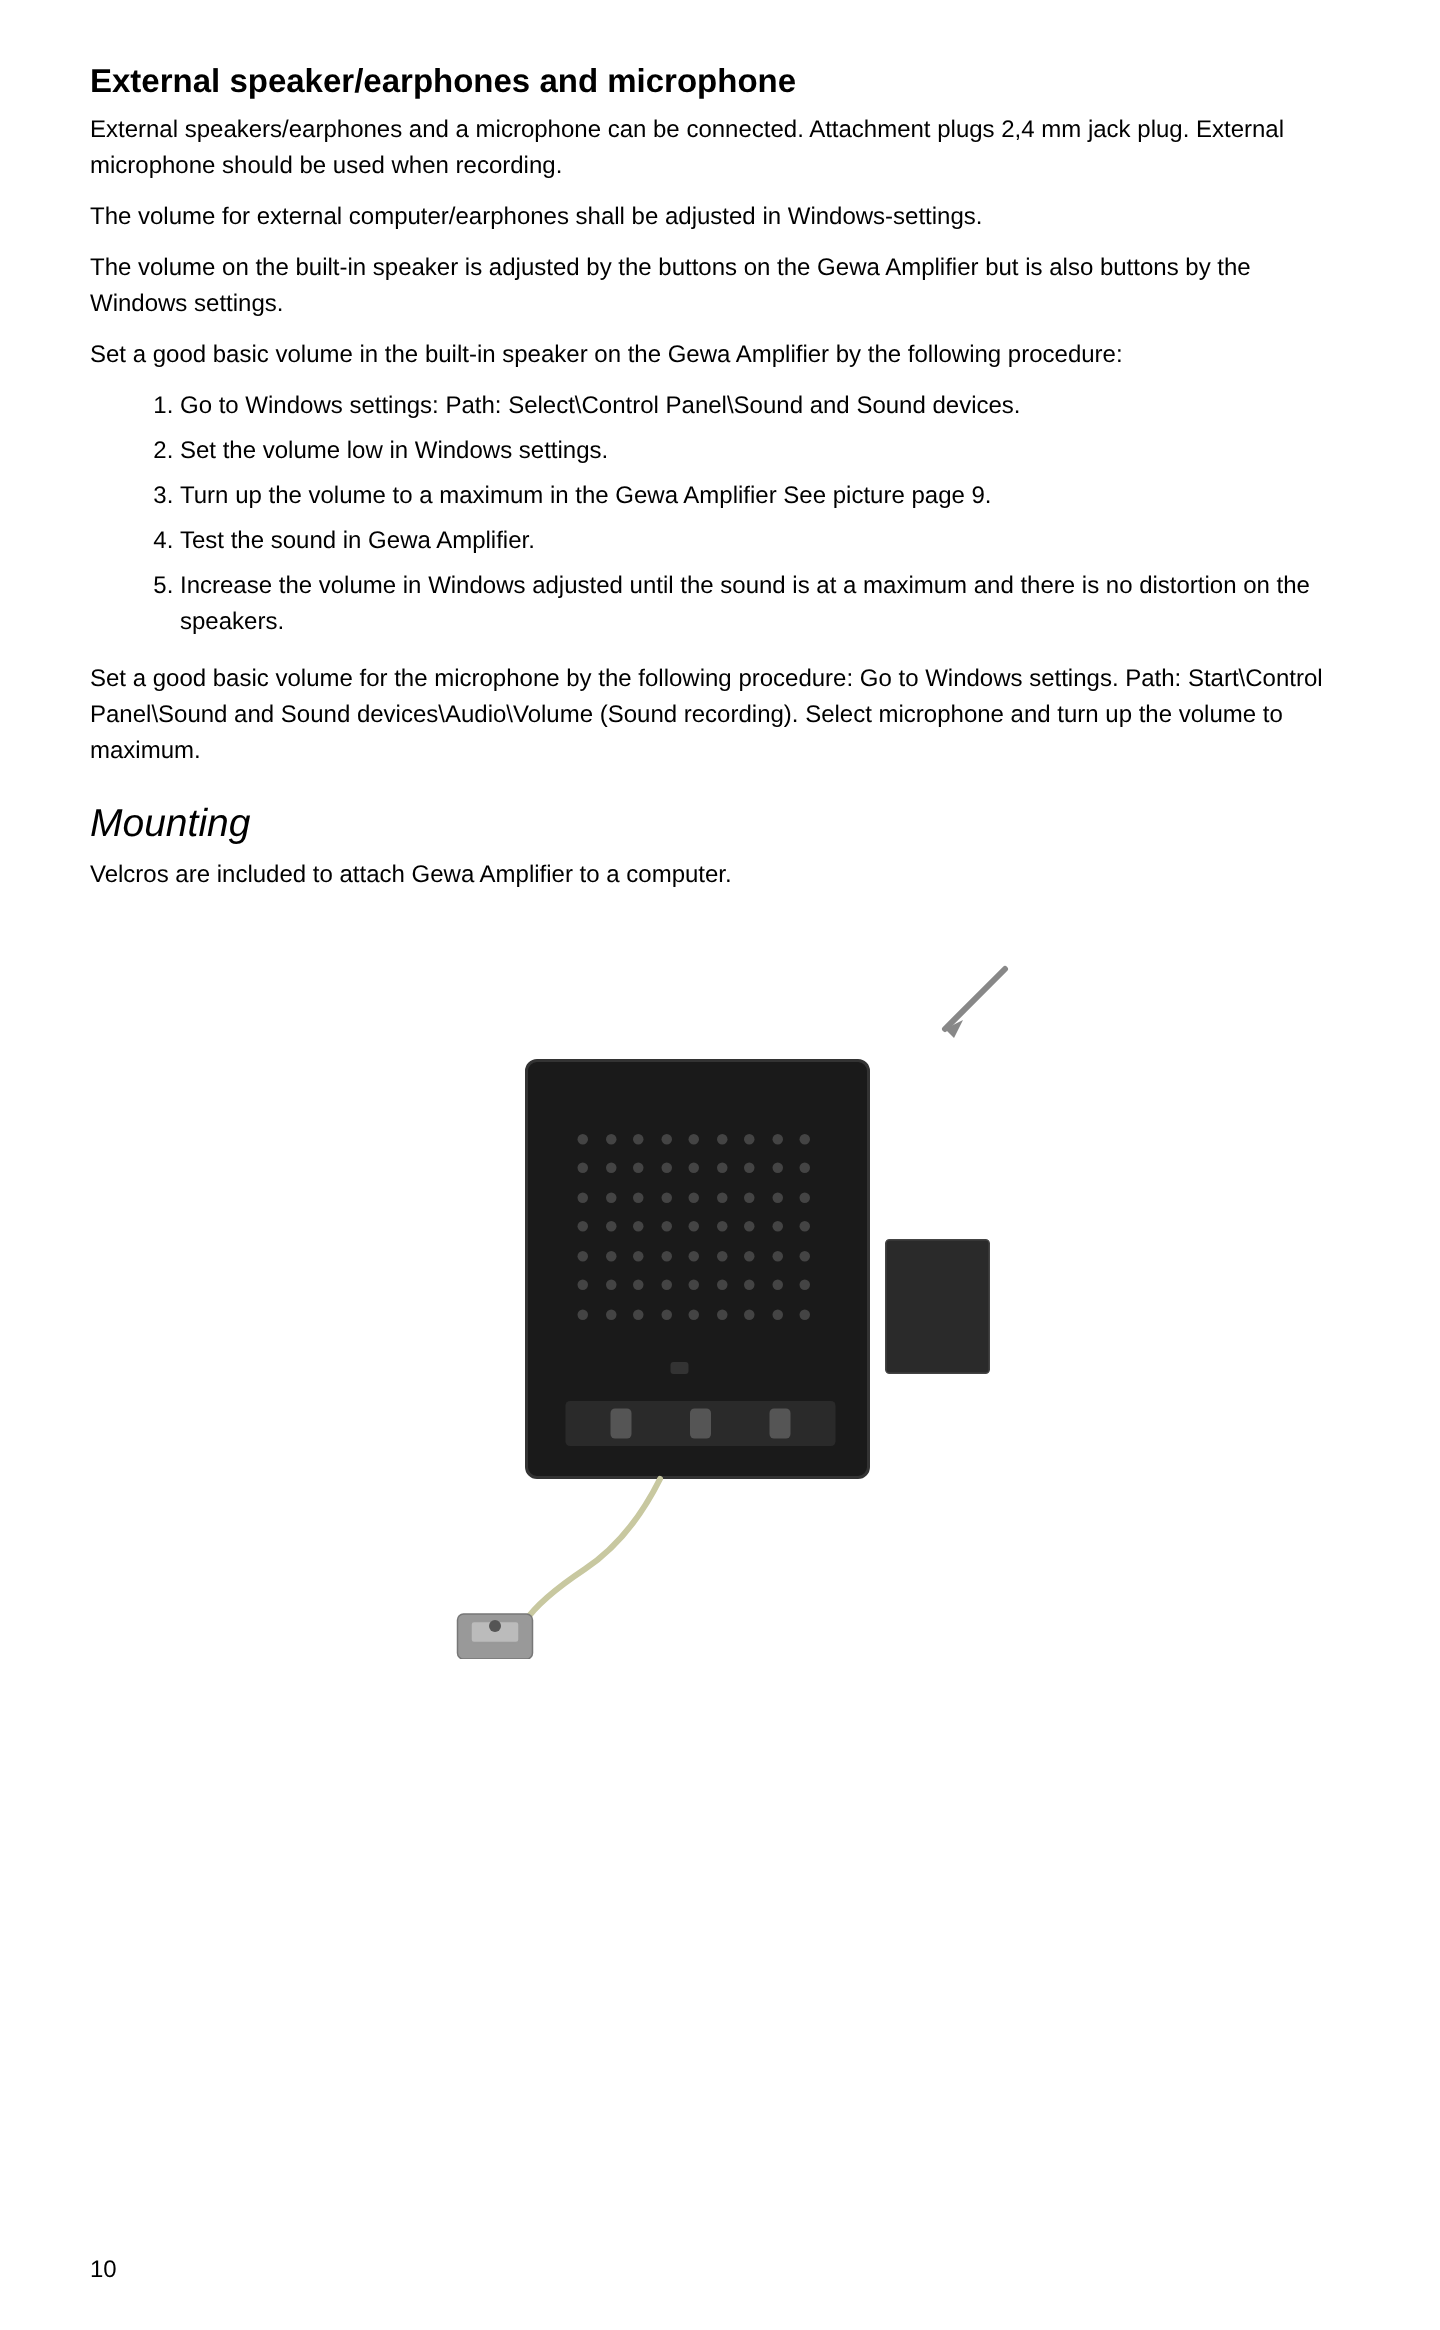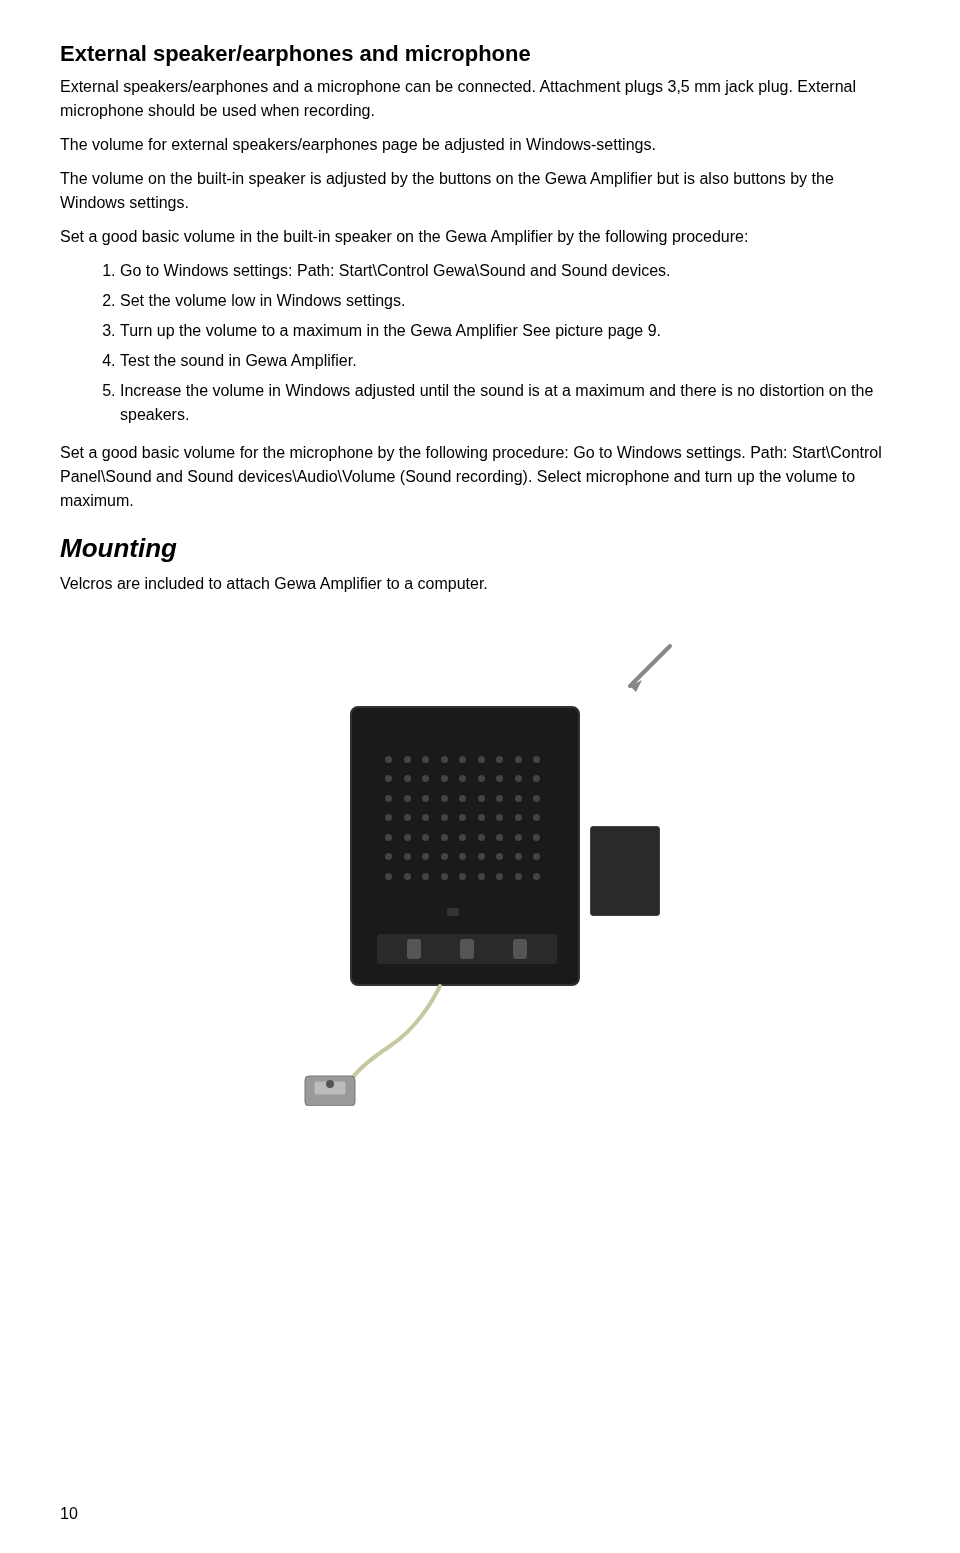--- a/index.html
+++ b/index.html
@@ -26,21 +26,21 @@
     }
 
     .body-text {
       font-size: 16px;
       line-height: 1.5;
       margin-bottom: 10px;
     }
 
     .section-heading {
       font-size: 26px;
-      font-weight: bold;
+      font-weight: normal;
       font-style: italic;
       margin-top: 20px;
       margin-bottom: 8px;
     }
 
     .numbered-list {
       margin-left: 60px;
       margin-bottom: 14px;
     }
 
@@ -168,30 +168,30 @@
       height: 8px;
       background: #333;
       border-radius: 2px;
     }
   </style>
 </head>
 <body>
 
 <h1 class="page-title">External speaker/earphones and microphone</h1>
 
-<p class="body-text">External speakers/earphones and a microphone can be connected. Attachment plugs 3,5 mm jack plug. External microphone should be used when recording.</p>
-
-<p class="body-text">The volume for external speakers/earphones page be adjusted in Windows-settings.</p>
+<p class="body-text">External speakers/earphones and a microphone can be connected. Attachment plugs 2,4 mm jack plug. External microphone should be used when recording.</p>
+
+<p class="body-text">The volume for external computer/earphones shall be adjusted in Windows-settings.</p>
 
 <p class="body-text">The volume on the built-in speaker is adjusted by the buttons on the Gewa Amplifier but is also buttons by the Windows settings.</p>
 
 <p class="body-text">Set a good basic volume in the built-in speaker on the Gewa Amplifier by the following procedure:</p>
 
 <ol class="numbered-list">
-  <li>Go to Windows settings: Path: Start\Control Gewa\Sound and Sound devices.</li>
+  <li>Go to Windows settings: Path: Select\Control Panel\Sound and Sound devices.</li>
   <li>Set the volume low in Windows settings.</li>
   <li>Turn up the volume to a maximum in the Gewa Amplifier See picture page 9.</li>
   <li>Test the sound in Gewa Amplifier.</li>
   <li>Increase the volume in Windows adjusted until the sound is at a maximum and there is no distortion on the speakers.</li>
 </ol>
 
 <p class="body-text">Set a good basic volume for the microphone by the following procedure: Go to Windows settings. Path: Start\Control Panel\Sound and Sound devices\Audio\Volume (Sound recording). Select microphone and turn up the volume to maximum.</p>
 
 <h2 class="section-heading">Mounting</h2>
 

